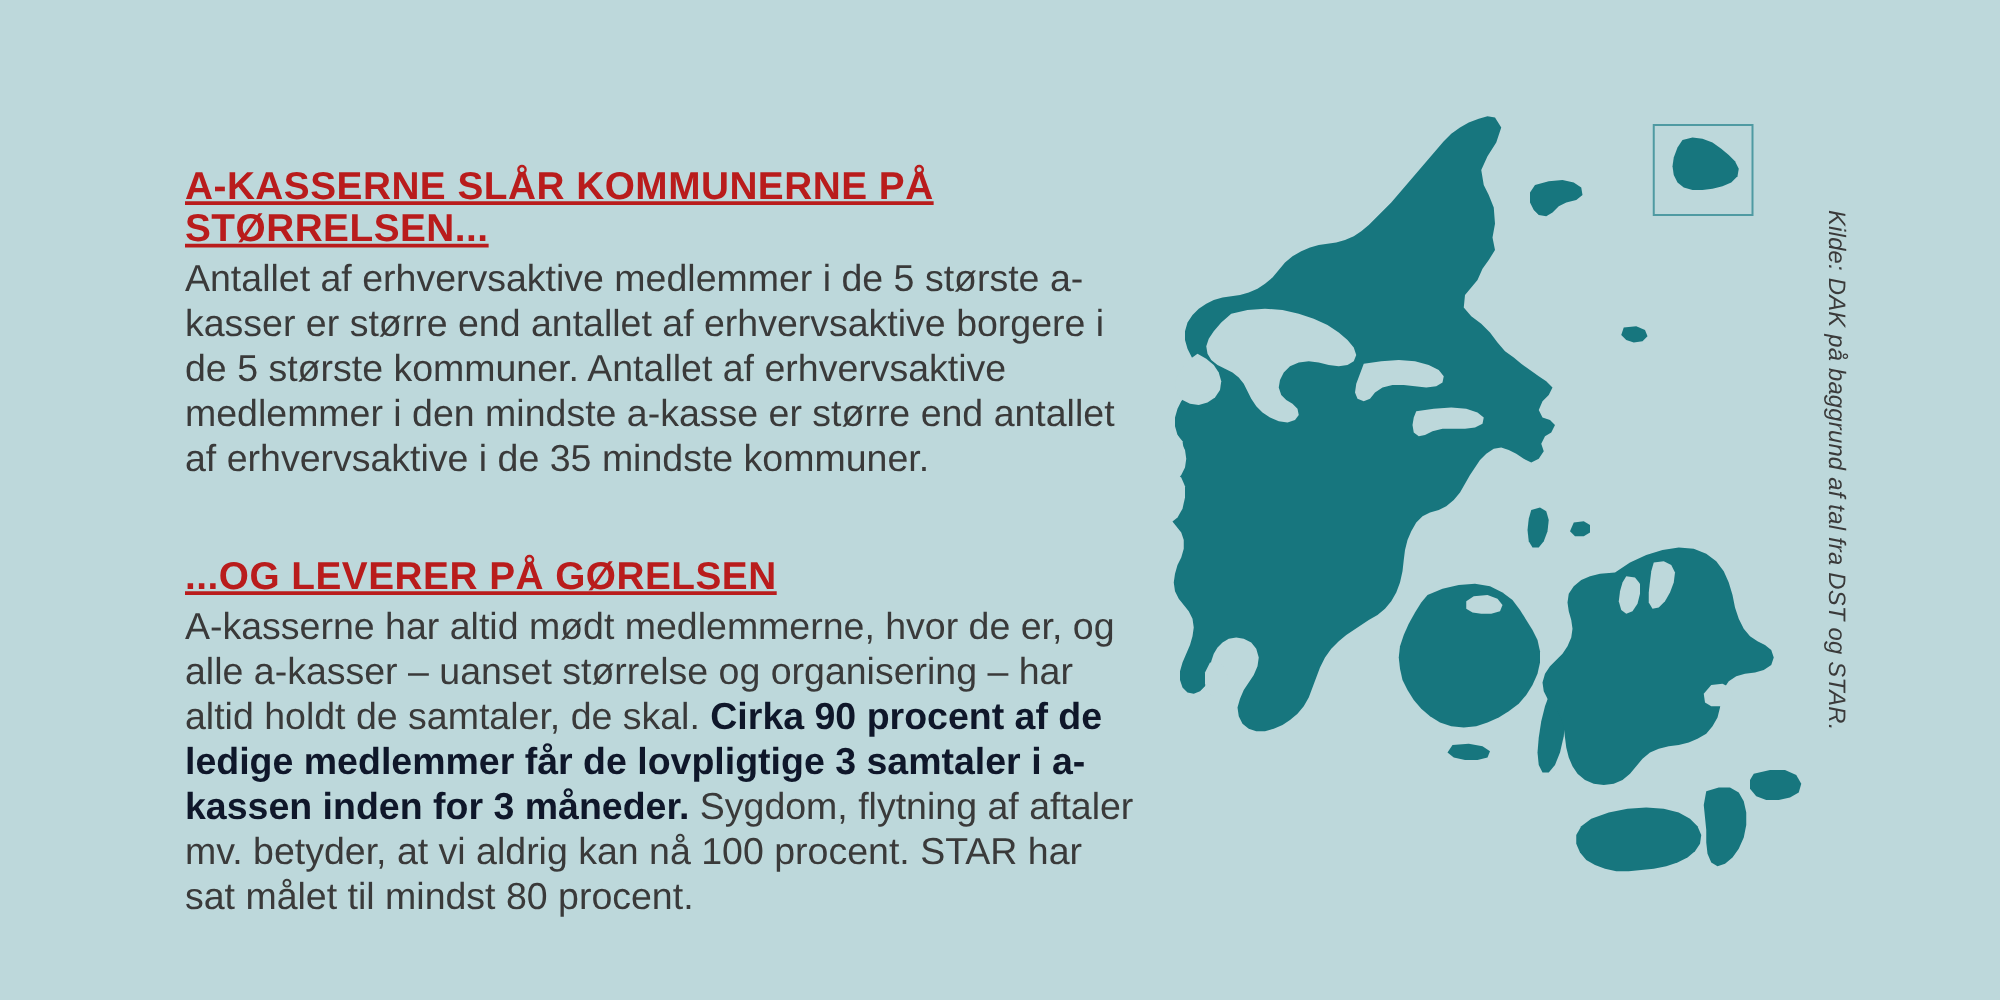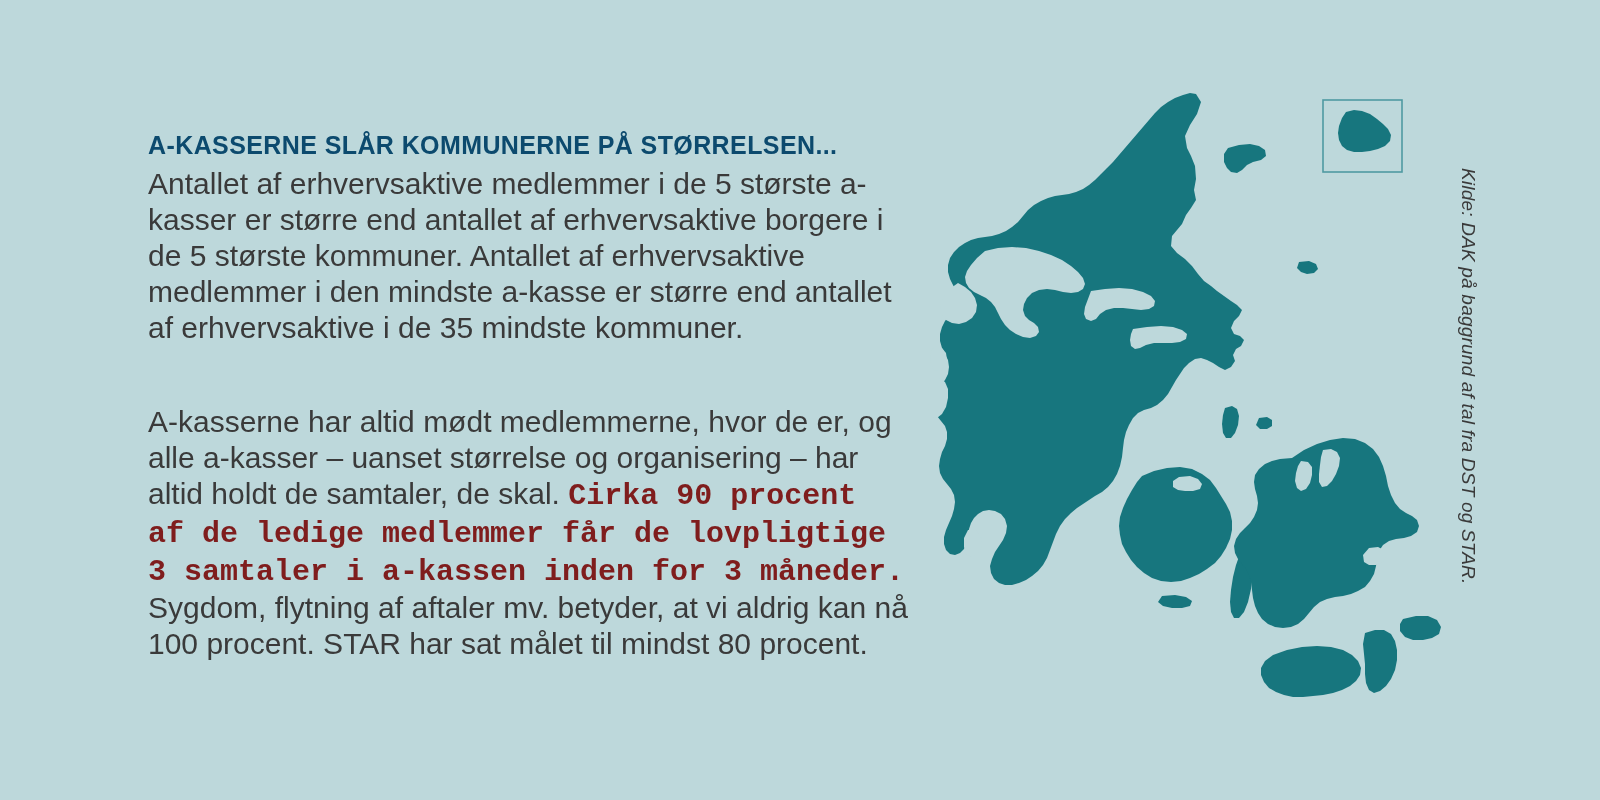--- a/index.html
+++ b/index.html
@@ -24,43 +24,43 @@
 
   
   .text-column {
     position: absolute;
     left: 148px;
     top: 132px;
     width: 760px;
   }
 
   .block-heading {
-    color: #0c4a6e;
+    color: #b91c1c;
     font-weight: 700;
-    font-size: 25px;
+    font-size: 31px;
     letter-spacing: 0.4px;
     line-height: 1.1;
     margin: 0 0 6px 0;
     text-transform: uppercase;
     font-stretch: condensed;
+    text-decoration: underline;
   }
 
   .block-body {
     color: #3a3a3a;
     font-size: 30px;
     line-height: 36px;
     margin: 0;
     font-weight: 400;
   }
 
   .block-body b,
   .block-body .em {
     font-weight: 700;
-    color: #7f1d1d;
-    font-family: Liberation Mono, monospace;
+    color: #0f172a;
   }
 
   .block-second {
     margin-top: 58px;
   }
 
   
   .source-credit {
     position: absolute;
     left: 1479px;
@@ -94,20 +94,21 @@
 <div id="infographic">
 
   <div class="text-column">
 
     <div>
       <h2 class="block-heading">A-KASSERNE SLÅR KOMMUNERNE PÅ STØRRELSEN...</h2>
       <p class="block-body">Antallet af erhvervsaktive medlemmer i de 5 største a-kasser er større end antallet af erhvervsaktive borgere i de 5 største kommuner. Antallet af erhvervsaktive medlemmer i den mindste a-kasse er større end antallet af erhvervsaktive i de 35 mindste kommuner.</p>
     </div>
 
     <div class="block-second">
+      <h2 class="block-heading">...OG LEVERER PÅ GØRELSEN</h2>
       <p class="block-body"><span>A-kasserne har altid mødt medlemmerne, hvor de er, og alle a-kasser – uanset størrelse og organisering – har altid holdt de samtaler, de skal. </span><b class="em">Cirka 90 procent af de ledige medlemmer får de lovpligtige 3 samtaler i a-kassen inden for 3 måneder.</b><span> Sygdom, flytning af aftaler mv. betyder, at vi aldrig kan nå 100 procent. STAR har sat målet til mindst 80 procent.</span></p>
     </div>
 
   </div>
 
   <div class="source-credit">Kilde: DAK på baggrund af tal fra DST og STAR.</div>
 
   <div class="map-wrap">
     <svg viewBox="0 0 570 630" xmlns="http://www.w3.org/2000/svg">
 

